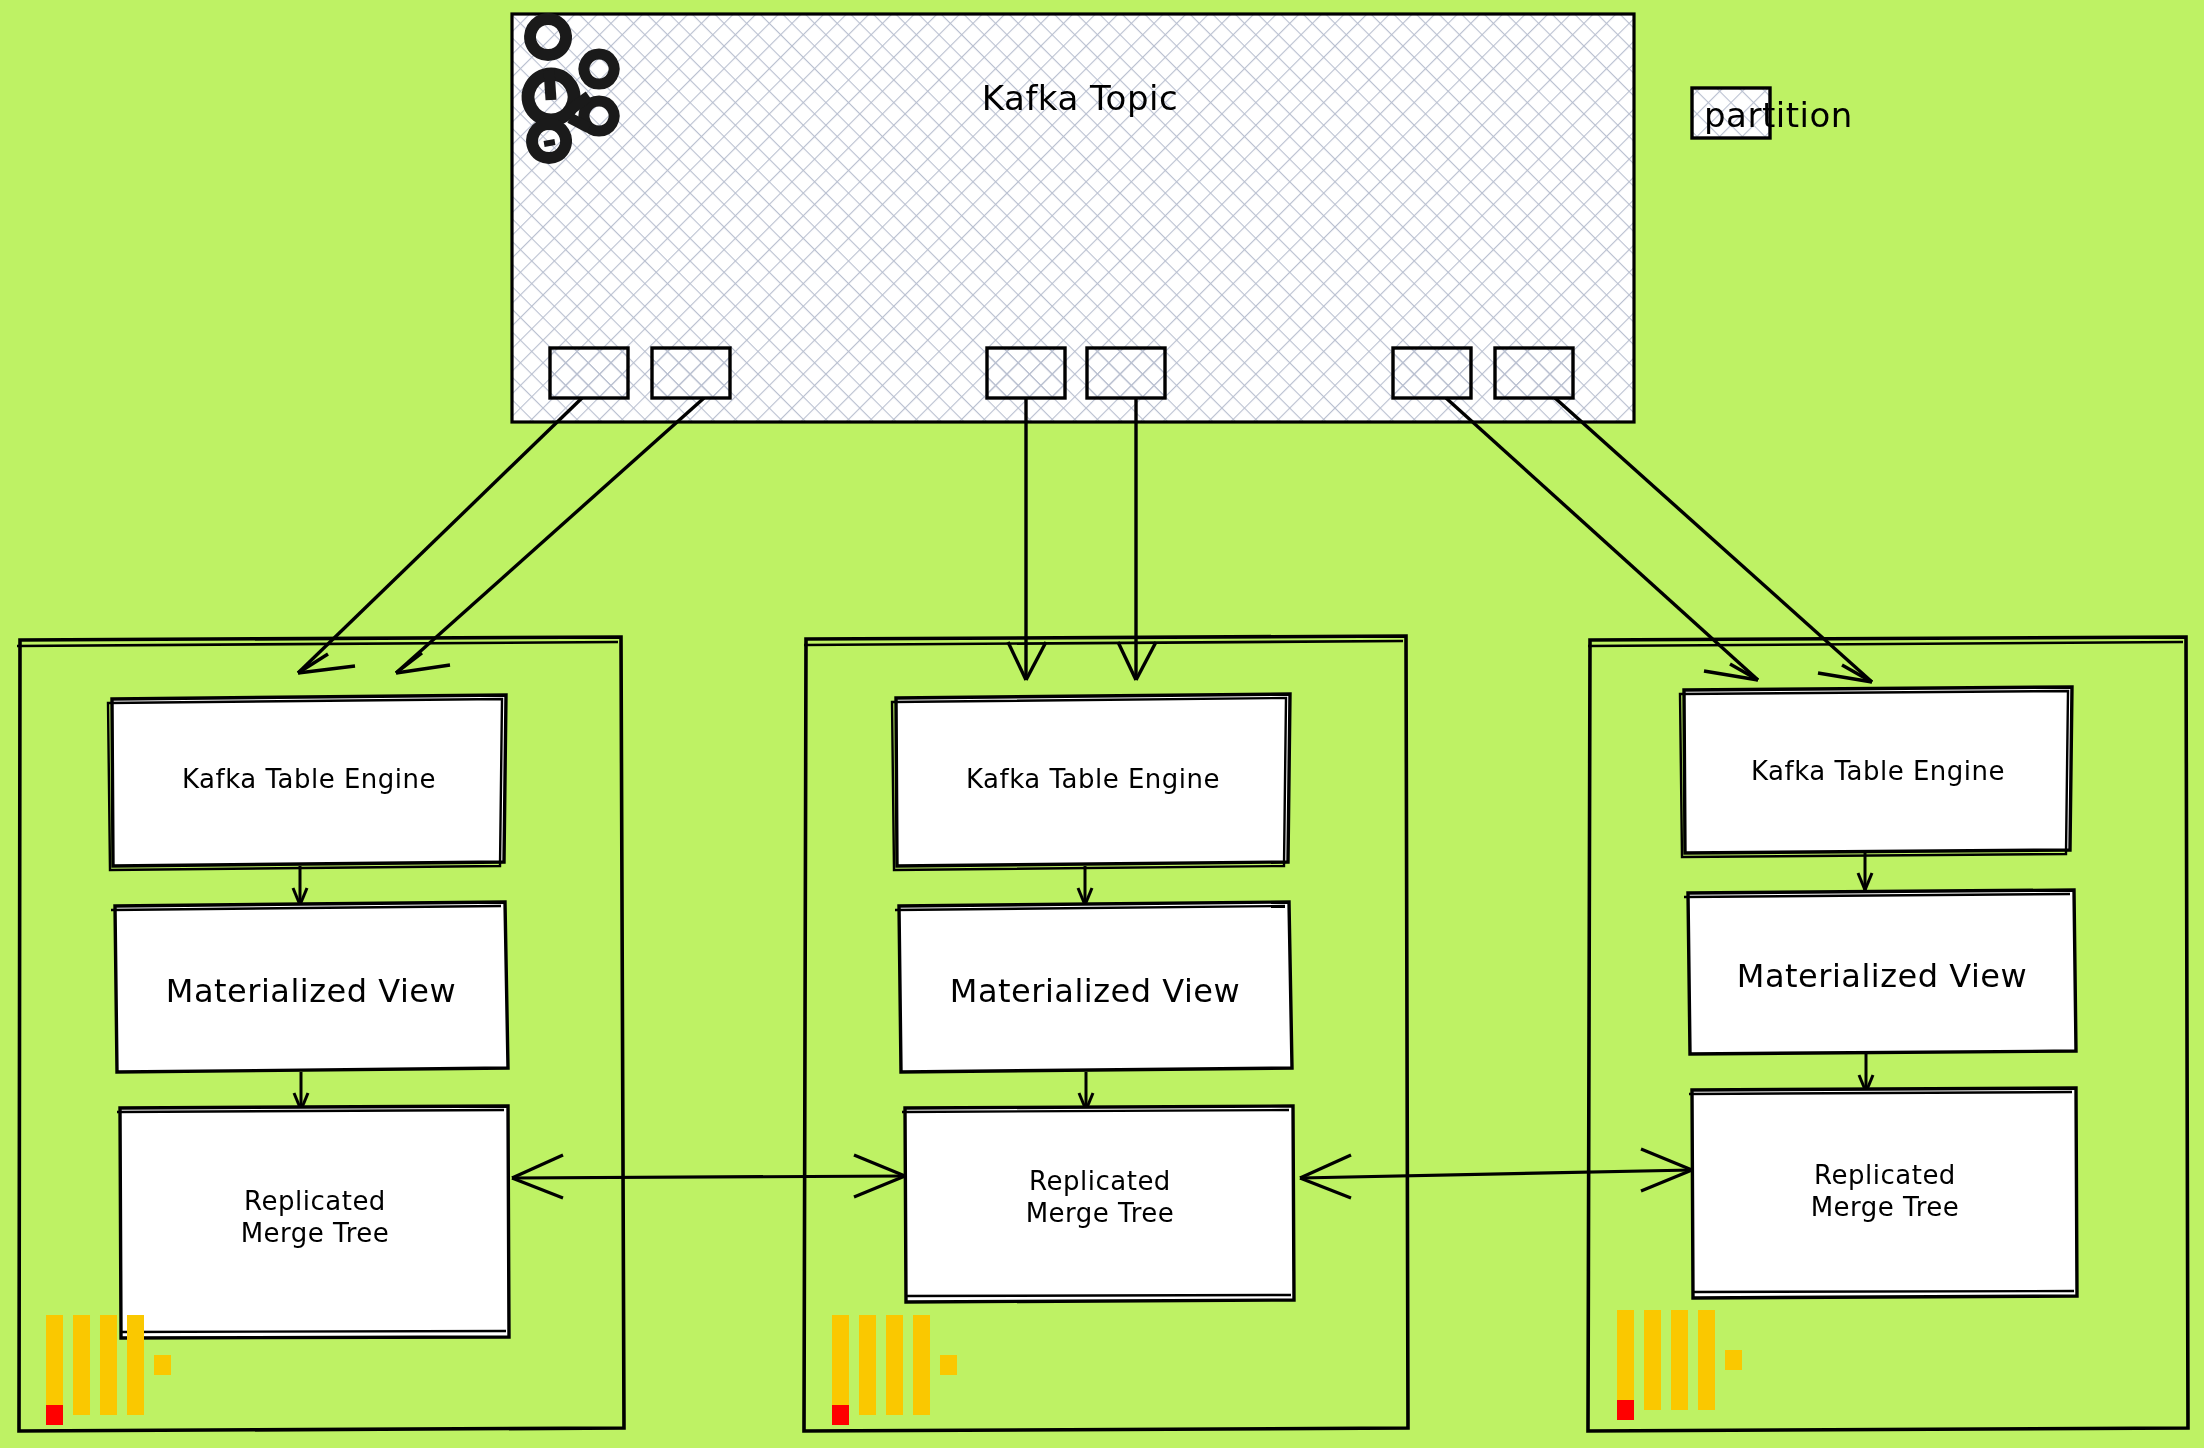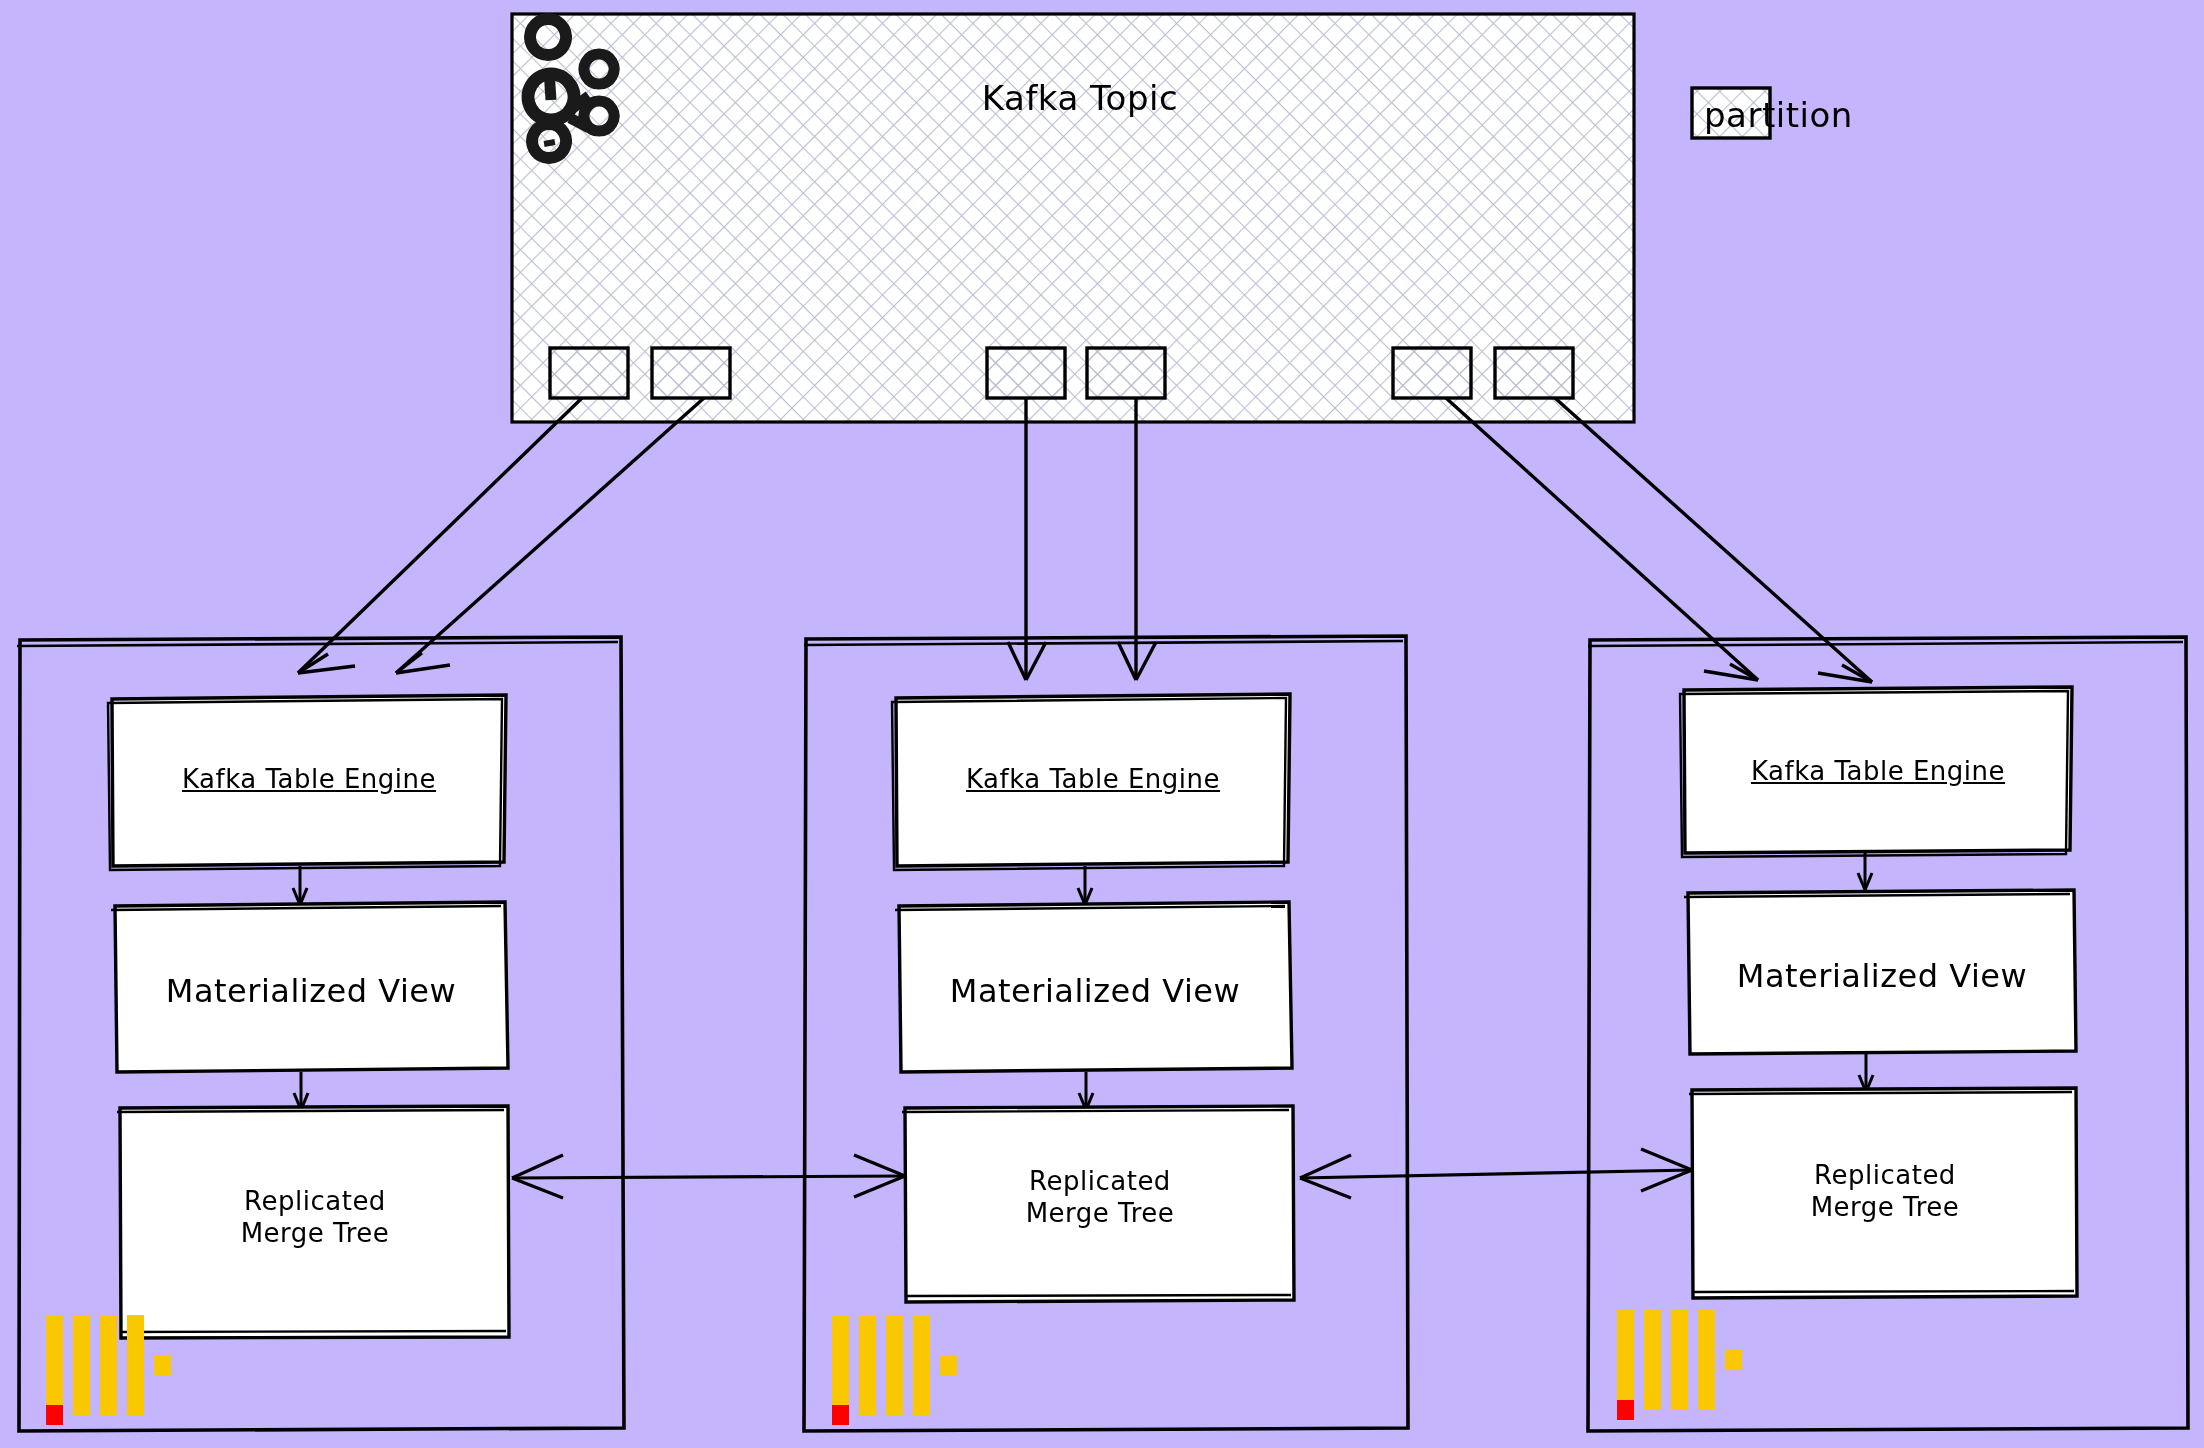--- a/index.html
+++ b/index.html
@@ -10,21 +10,21 @@
   body {
     width: 2204px;
     height: 1448px;
     font-family: "DejaVu Sans", sans-serif;
     overflow: hidden;
   }
   #stage {
     position: relative;
     width: 2204px;
     height: 1448px;
-    background: #c4b5fd;
+    background: #bef264;
   }
   #canvas {
     position: absolute;
     left: 0;
     top: 0;
     width: 2204px;
     height: 1448px;
   }
   .lbl {
     position: absolute;
@@ -42,21 +42,21 @@
     top: 78px;
     width: 480px;
   }
   .lbl-legend {
     font-size: 34px;
     left: 1704px;
     top: 95px;
     width: 300px;
     text-align: left;
   }
-  .lbl-kte { font-size: 26px; text-decoration: underline; }
+  .lbl-kte { font-size: 26px; }
   .lbl-mv  { font-size: 32px; }
   .lbl-rmt { font-size: 26px; }
 
   .ch-logo {
     position: absolute;
     width: 122px;
     height: 110px;
   }
   .ch-bar {
     position: absolute;

